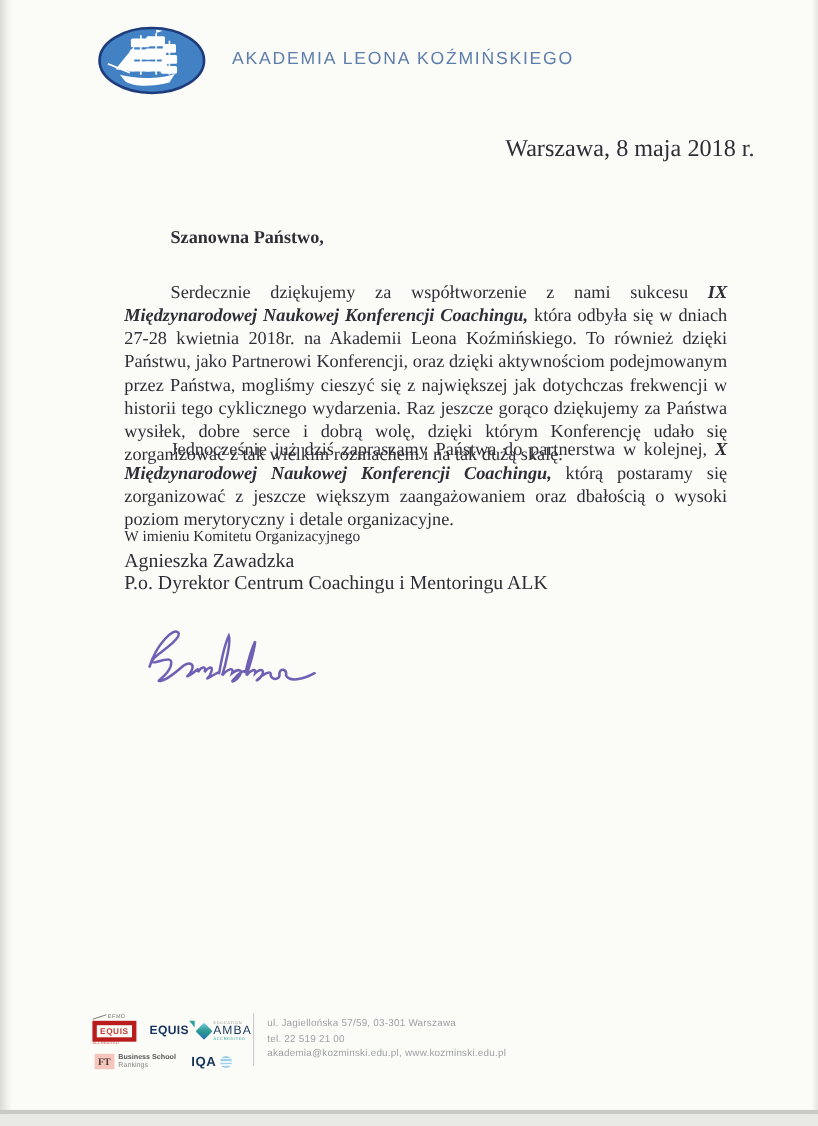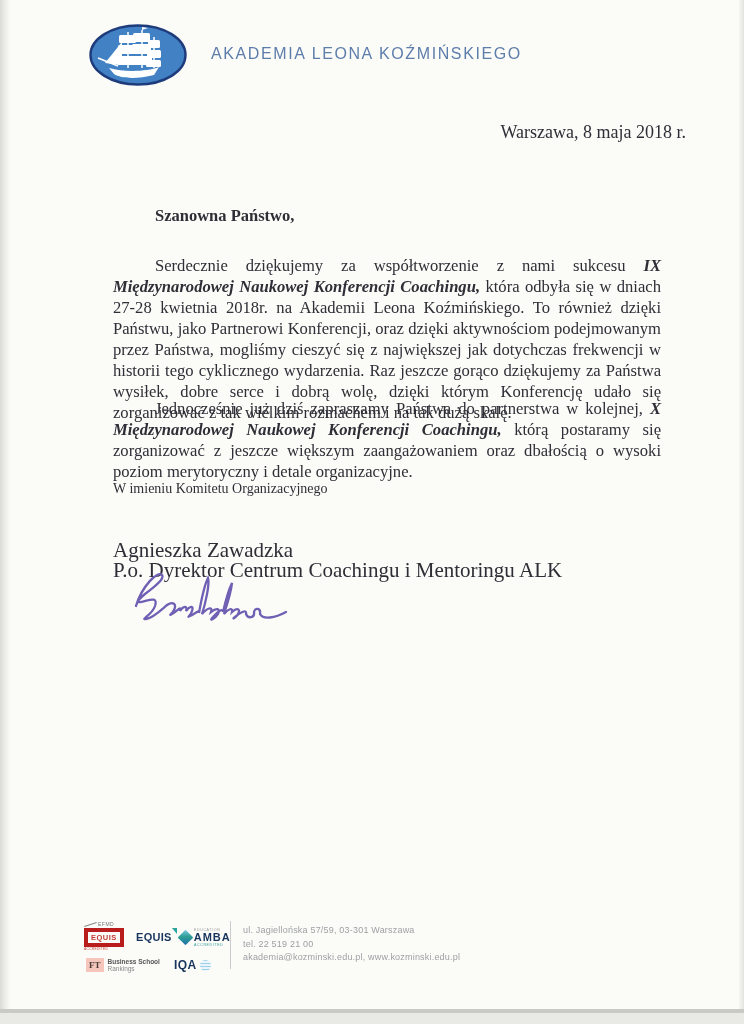--- a/index.html
+++ b/index.html
@@ -20,32 +20,32 @@
   
   .logo{position:absolute;left:88px;top:23px;width:100px;height:64px;}
   .org-title{
     position:absolute;left:211px;top:45px;
     font-family:"Liberation Sans","DejaVu Sans",sans-serif;
     font-size:16px;letter-spacing:1.6px;color:#5d7dab;font-weight:500;
     white-space:nowrap;
   }
 
   
-  .date-line{position:absolute;top:122px;right:58px;font-size:18px;margin-left:48px;}
+  .date-line{position:absolute;top:122px;right:58px;font-size:22px;margin-left:48px;}
   .salutation{position:absolute;left:155px;top:206px;font-size:16.5px;font-weight:bold;}
   .para{
     position:absolute;left:113px;width:548px;
     font-size:16.6px;line-height:21.1px;
     text-align:justify;text-indent:42px;
   }
   .para1{top:238px;}
   .para2{top:381px;}
   .emph{font-weight:bold;font-style:italic;}
   .closing{position:absolute;left:113px;top:481px;font-size:14px;}
-  .signer{position:absolute;left:113px;top:541px;font-size:21px;line-height:19.5px;}
+  .signer{position:absolute;left:113px;top:500px;font-size:18px;line-height:19.5px;}
   .signature{position:absolute;left:120px;top:562px;width:180px;height:72px;}
 
   
   .footer{position:absolute;left:84px;top:921px;display:flex;align-items:flex-start;
     font-family:"Liberation Sans","DejaVu Sans",sans-serif;}
   .accred{width:142px;}
   .accred-row{display:flex;align-items:center;gap:8px;}
   .accred-row.row2{margin-top:5px;padding-left:2px;gap:14px;}
 
   .equis-block{display:flex;flex-direction:column;align-items:flex-start;}
@@ -61,21 +61,21 @@
   .aacsb{font-size:11px;font-weight:bold;color:#17355c;position:relative;letter-spacing:.3px;}
   .aacsb::after{content:"";position:absolute;right:-5px;top:-3px;width:0;height:0;
     border-left:5px solid transparent;border-top:6px solid #27a39b;}
 
   .amba-block{display:flex;align-items:center;gap:3px;}
   .amba-diamond{width:11px;height:11px;transform:rotate(45deg);
     background:linear-gradient(135deg,#7ec7e8 0%,#2e9e94 45%,#1f6fae 100%);
     border-radius:1px;flex:0 0 auto;}
   .amba-text{display:flex;flex-direction:column;line-height:1;}
   .amba-top{font-size:6px;color:#9a9a9a;transform:scale(.6);transform-origin:left bottom;letter-spacing:1px;}
-  .amba-main{font-size:11px;font-weight:bold;color:#17355c;letter-spacing:1px;}
+  .amba-main{font-size:11px;font-weight:normal;color:#17355c;letter-spacing:1px;}
   .amba-sub{font-size:6px;color:#2e9e94;transform:scale(.6);transform-origin:left top;letter-spacing:1px;}
 
   .ft-block{display:flex;gap:4px;}
   .ft-box{background:#f6c6bc;color:#4b3b35;font-family:"Liberation Serif",serif;
     font-weight:bold;font-size:9px;padding:2px 3px;}
   .ft-label{display:flex;flex-direction:column;font-size:6.5px;line-height:7px;
     color:#555;font-weight:bold;}
   .ft-label .sub{font-weight:normal;color:#888;}
 
   .iqa-block{display:flex;align-items:center;gap:3px;}

